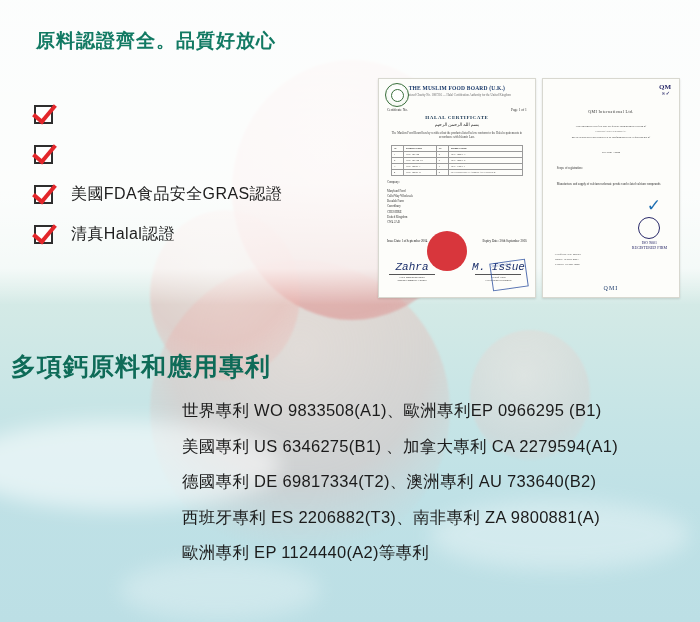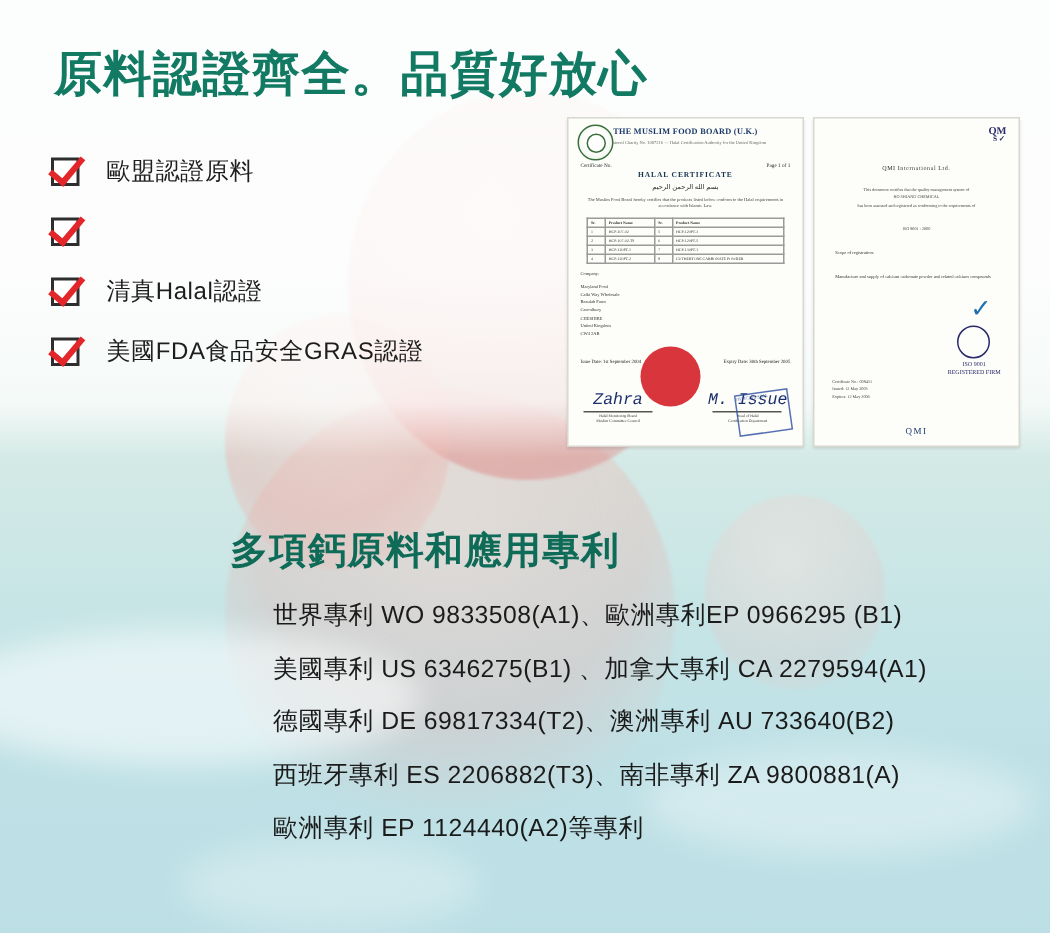--- a/index.html
+++ b/index.html
@@ -72,21 +72,21 @@
     position: absolute;
     left: 0; top: 0;
     width: 700px;
     height: 305px;
     background: linear-gradient(180deg, rgba(255,255,255,0.92) 0%, rgba(255,255,255,0.88) 60%, rgba(255,255,255,0.72) 88%, rgba(255,255,255,0.0) 100%);
   }
   .headline {
     position: absolute;
     left: 36px;
     top: 28px;
-    font-size: 32px;
+    font-size: 19px;
     font-weight: bold;
     color: #127a63;
     letter-spacing: 1px;
     white-space: nowrap;
   }
   .feature-list {
     position: absolute;
     left: 34px;
     top: 96px;
     width: 330px;
@@ -354,24 +354,24 @@
     left: 12px;
     bottom: 30px;
     font-size: 2.8px;
     color: #444;
     line-height: 1.8;
   }
 
   
   .patent-title {
     position: absolute;
-    left: 0;
+    left: 11px;
     top: 350px;
     width: 567px;
-    text-align: center;
+    text-align: left;
     font-size: 25px;
     font-weight: bold;
     color: #0e6b58;
     letter-spacing: 1px;
   }
   .patent-list {
     position: absolute;
     left: 182px;
     top: 402px;
     width: 520px;
@@ -399,36 +399,35 @@
   <div class="cloud c3"></div>
 
   <div class="top-panel">
 
     <div class="headline">原料認證齊全。品質好放心</div>
 
     <div class="feature-list">
 
       <div class="feature-row">
         <span class="check-box"></span>
-        <span class="feature-label">歐盟認證原料</span>
       </div>
 
       <div class="feature-row">
         <span class="check-box"></span>
       </div>
 
 
       <div class="feature-row">
         <span class="check-box"></span>
-        <span class="feature-label">清真Halal認證</span>
+        <span class="feature-label">美國FDA食品安全GRAS認證</span>
       </div>
 
       <div class="feature-row">
         <span class="check-box"></span>
-        <span class="feature-label">美國FDA食品安全GRAS認證</span>
+        <span class="feature-label">清真Halal認證</span>
       </div>
 
     </div>
 
     <div class="certs">
 
       <div class="cert left">
         <div class="cert-logo"></div>
         <div class="cert-title">THE MUSLIM FOOD BOARD (U.K.)</div>
         <div class="cert-sub">Registered Charity No. 1087216 — Halal Certification Authority for the United Kingdom</div>

